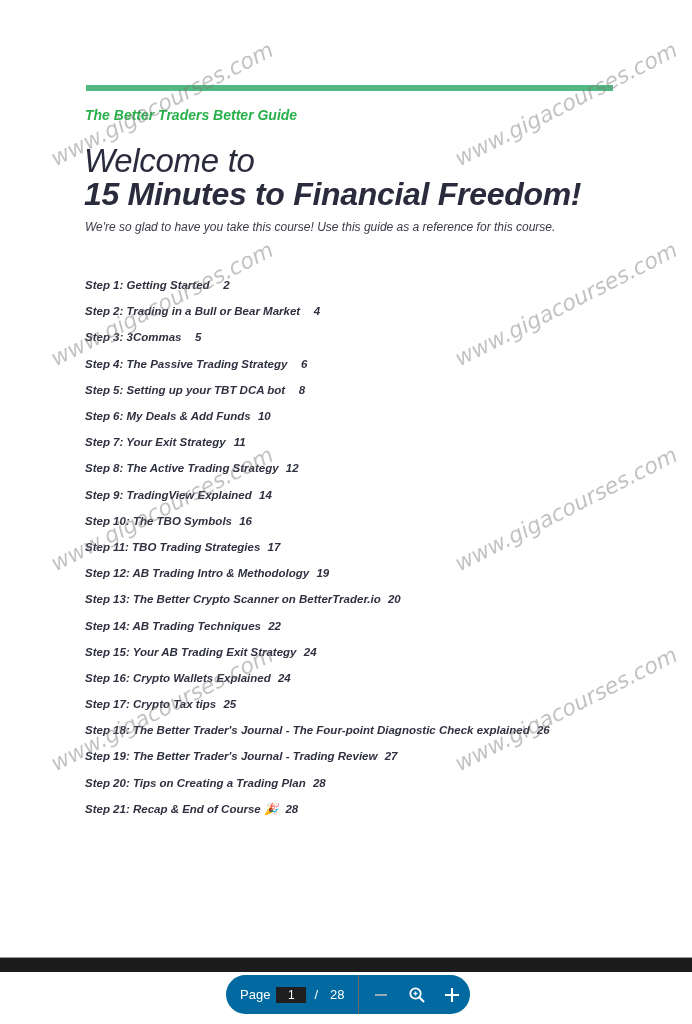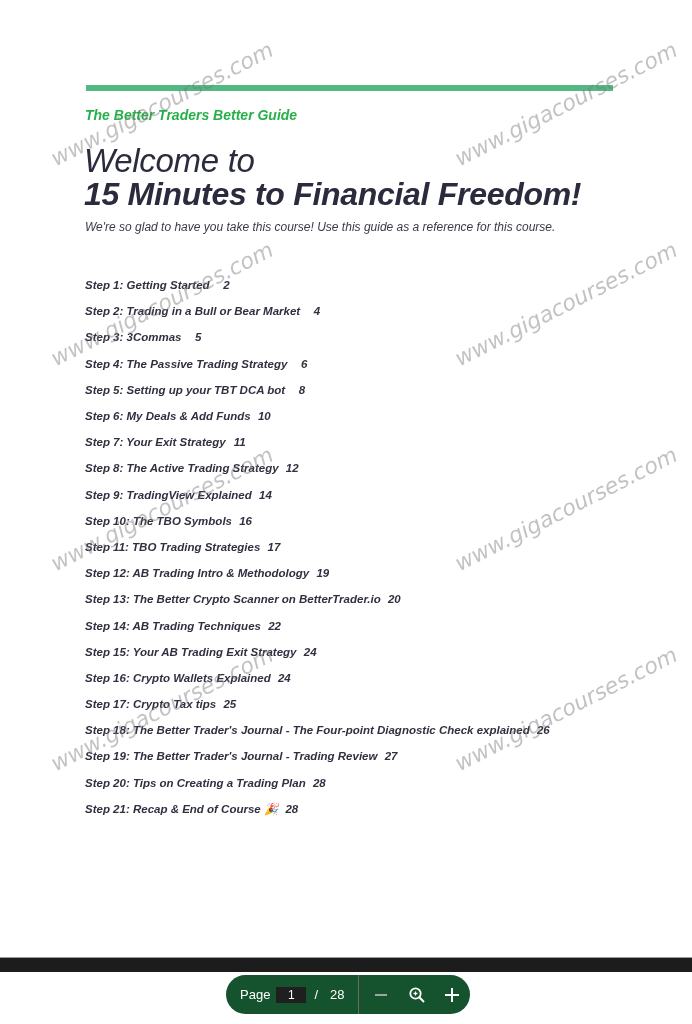--- a/index.html
+++ b/index.html
@@ -16,21 +16,21 @@
   .toc { position: absolute; left: 85px; top: 256px; width: 527px; }
   .toc-row { display: flex; align-items: center; height: 26.2px; font-size: 11.5px; font-weight: bold; color: #2f3040; }
   .toc-row .num { text-align: right; min-width: 20px; }
   .toc-row .label { white-space: nowrap; }
   .watermark {
     position: absolute; font-size: 22px; color: rgba(120,120,120,0.45); transform: rotate(-27deg);
     transform-origin: left bottom; white-space: nowrap; font-family: "DejaVu Sans", sans-serif; pointer-events: none;
   }
   .bottom-band { position: absolute; left: 0; top: 957px; width: 692px; height: 14px; background: #1c1c1c; border-top: 1px solid #999; }
   .toolbar {
-    position: absolute; left: 226px; top: 975px; width: 244px; height: 39px; background: #14532d;
+    position: absolute; left: 226px; top: 975px; width: 244px; height: 39px; background: #0369a1;
     border-radius: 20px; display: flex; align-items: center; color: #fff; font-size: 13px;
   }
   .toolbar .page-label { margin-left: 14px; }
   .toolbar .page-input {
     width: 30px; height: 16px; background: #1f1f1f; color: #fff; border: none; margin-left: 6px;
     text-align: center; font-size: 12px; font-family: "Liberation Sans", sans-serif; padding: 0;
   }
   .toolbar .slash { margin-left: 8px; }
   .toolbar .total { margin-left: 12px; }
   .toolbar .divider { width: 1px; height: 39px; background: #6a6a6a; margin-left: 14px; }

